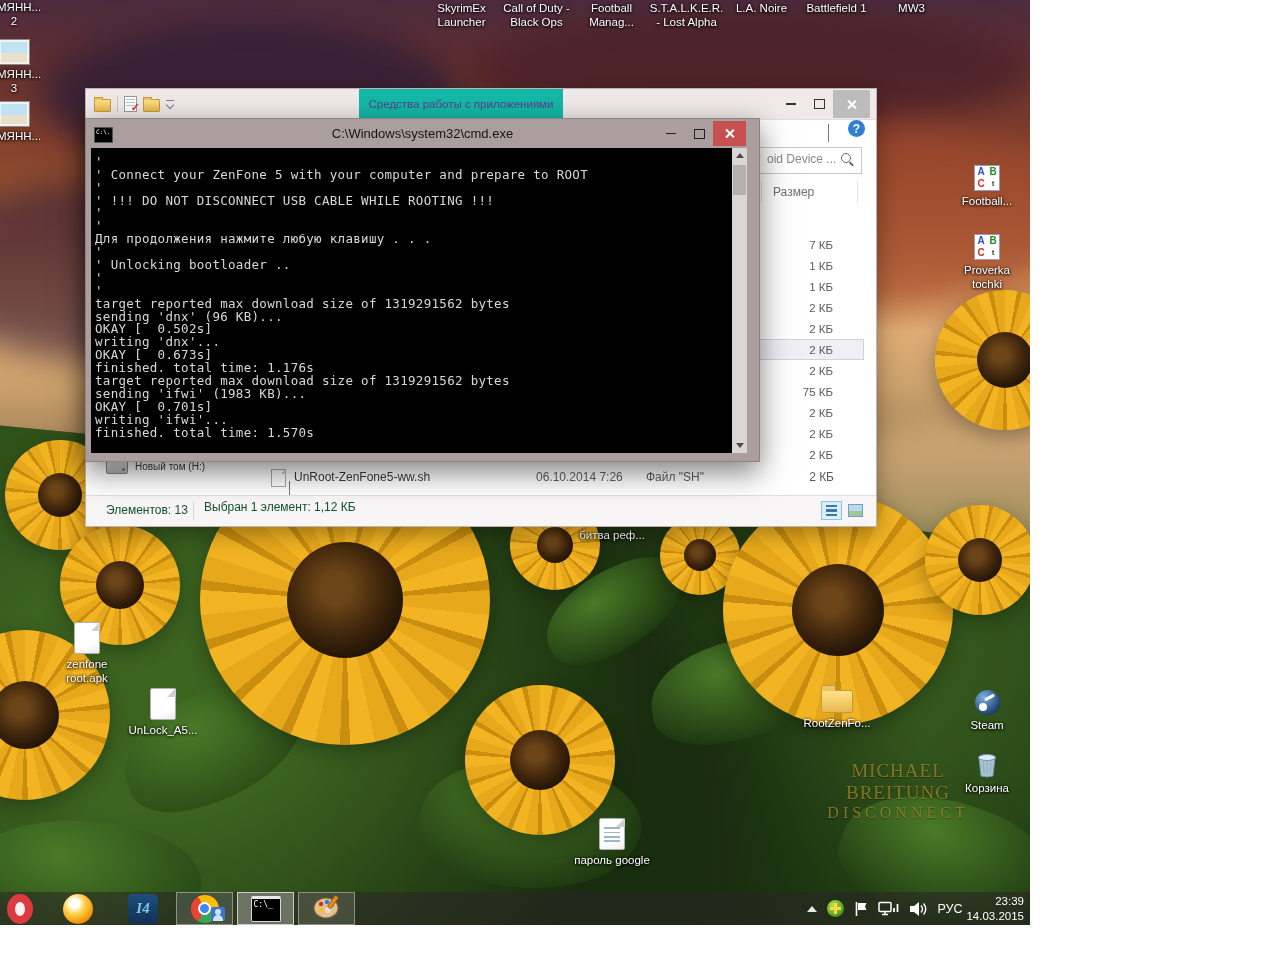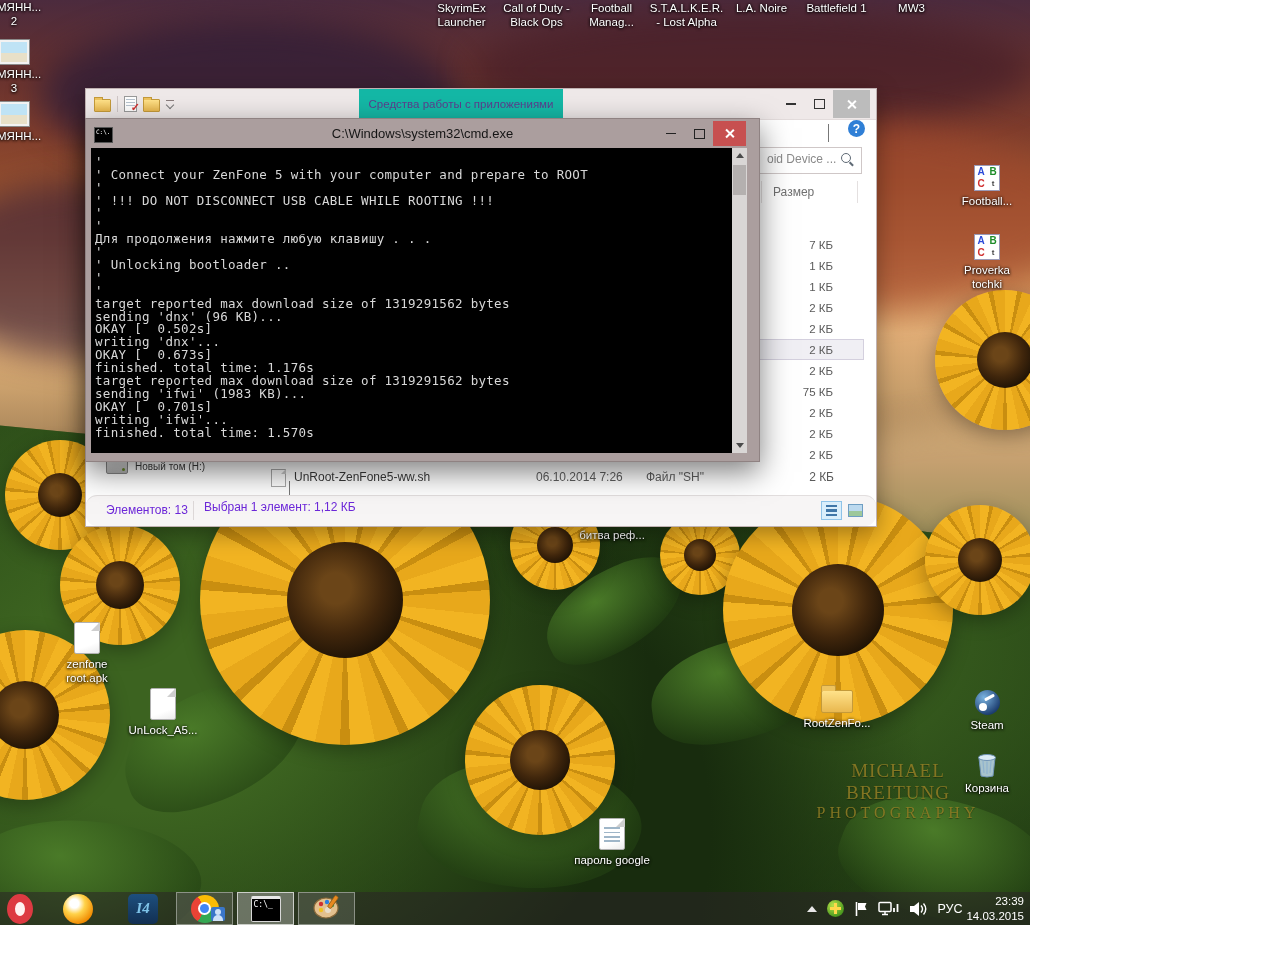--- a/index.html
+++ b/index.html
@@ -95,21 +95,21 @@
   .size-row:nth-child(6){background:#f0eff4;border-color:#d4d0de;}
   .navpane{position:absolute;left:20px;top:370px;display:flex;align-items:center;gap:7px;font-size:10px;color:#3a3a3a;}
   .nav-chev{position:absolute;left:203px;top:392px;}
   .filerow{position:absolute;left:180px;top:378px;right:12px;height:21px;font-size:12px;color:#3a3a3a;}
   .filerow .fdoc{position:absolute;left:5px;top:2px;width:13px;height:16px;background:#fff;border:1px solid #a8a8a8;}
   .filerow .fdoc::before{content:"";position:absolute;top:-1px;right:-1px;border-style:solid;border-width:0 0 5px 5px;border-color:transparent transparent #c8c8c8 transparent;}
   .filerow .fname{position:absolute;left:28px;top:3px;}
   .filerow .fdate{position:absolute;left:270px;top:3px;color:#5f5f5f;}
   .filerow .ftype{position:absolute;left:380px;top:3px;color:#5f5f5f;}
   .filerow .fsize{position:absolute;right:30px;top:3px;color:#5a5a5a;}
-  .statusbar{position:absolute;left:0;right:0;bottom:0;height:30px;background:#f7f5f5;border-top:1px solid #e2dede;font-size:12px;color:#6d28d9;border-radius:11px;}
+  .statusbar{position:absolute;left:0;right:0;bottom:0;height:30px;background:#f7f5f5;border-top:1px solid #e2dede;font-size:12px;color:#14532d;}
   .statusbar .st1{position:absolute;left:20px;top:7px;}
   .statusbar .stsep{position:absolute;left:107px;top:5px;width:1px;height:19px;background:#ddd8d8;}
   .statusbar .st2{position:absolute;left:118px;top:4px;}
   .viewbtn{position:absolute;top:5px;width:21px;height:19px;box-sizing:border-box;display:flex;align-items:center;justify-content:center;}
   .viewbtn.active{background:#d9eefb;border:1px solid #8fc3e8;}
   .glyph-list{width:11px;height:11px;background:
     repeating-linear-gradient(180deg,#3f76a8 0 2px,transparent 2px 4.5px);}
   .glyph-img{width:13px;height:11px;background:linear-gradient(#bcd9ee 55%,#9ec89a 55%);border:1px solid #6f9ec2;}
   
   .cmdwin{position:absolute;left:85px;top:118px;width:673px;height:342px;background:#ab9e9e;
@@ -182,21 +182,21 @@
     <div class="flower" style="left:60px;top:525px;width:120px;height:120px;"></div>
     <div class="flower" style="left:200px;top:455px;width:290px;height:290px;"></div>
     <div class="flower" style="left:510px;top:500px;width:90px;height:90px;"></div>
     <div class="flower" style="left:465px;top:685px;width:150px;height:150px;"></div>
     <div class="flower" style="left:660px;top:515px;width:80px;height:80px;"></div>
     <div class="flower" style="left:723px;top:495px;width:230px;height:230px;"></div>
     <div class="flower" style="left:925px;top:505px;width:110px;height:110px;"></div>
     <div class="flower" style="left:935px;top:290px;width:140px;height:140px;"></div>
     <div class="watermark">
       <div class="w1">MICHAEL BREITUNG</div>
-      <div class="w2">PHOTOGRAPHY</div>
+      <div class="w2">DISCONNECT</div>
     </div>
   </div>
 
   <div class="top-shortcuts">
       <div class="ts">SkyrimEx Launcher</div>
       <div class="ts">Call of Duty - Black Ops</div>
       <div class="ts">Football Manag...</div>
       <div class="ts">S.T.A.L.K.E.R. - Lost Alpha</div>
       <div class="ts">L.A. Noire</div>
       <div class="ts">Battlefield 1</div>

